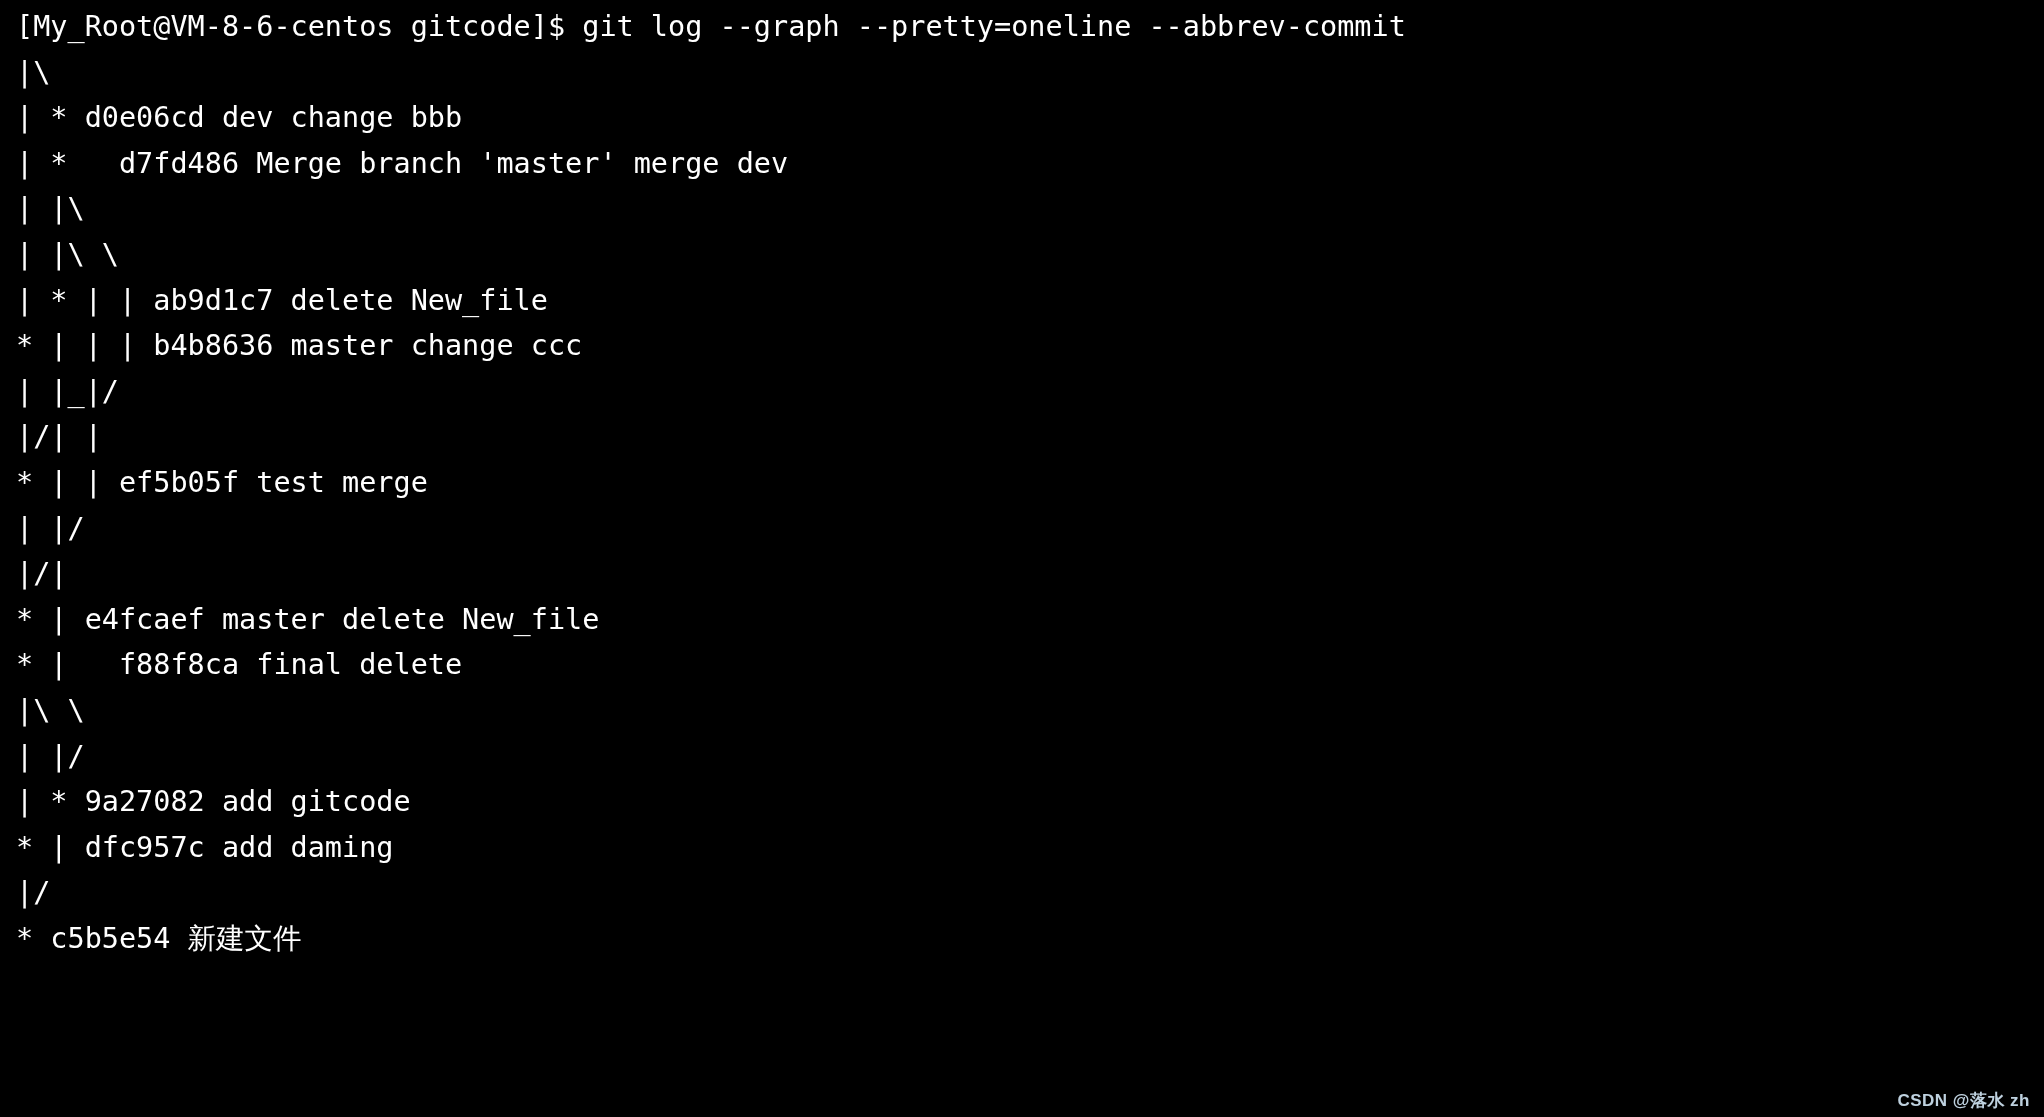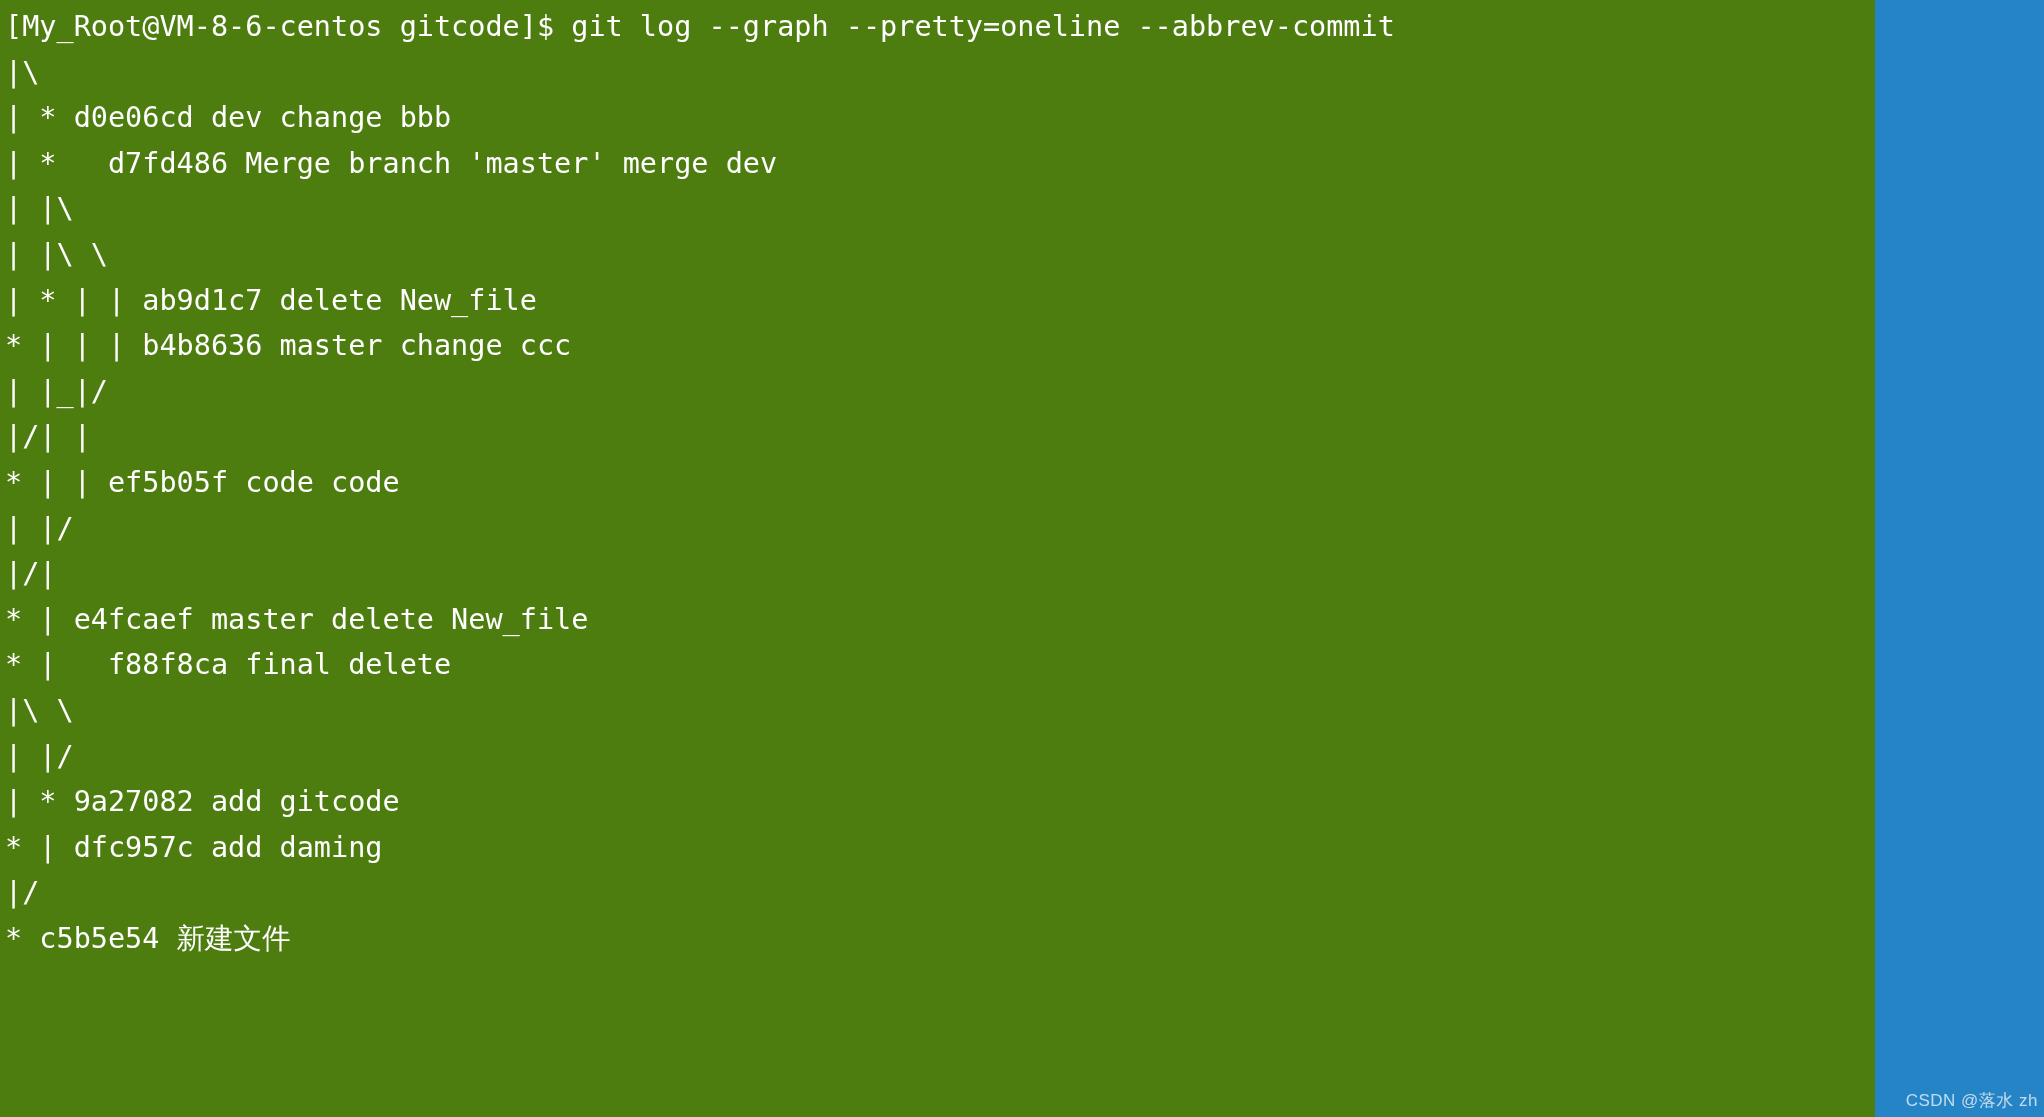--- a/index.html
+++ b/index.html
@@ -12,66 +12,67 @@
     width: 2044px;
     height: 1117px;
     overflow: hidden;
     position: relative;
     font-family: "DejaVu Sans Mono", "Liberation Mono", monospace;
   }
   #terminal {
     position: absolute;
     left: 0;
     top: 0;
-    width: 1875px;
+    width: 2044px;
     height: 1117px;
-    background: #4d7c0f;
+    background: #000000;
     box-sizing: border-box;
-    padding: 4px 0 0 5px;
+    padding: 4px 0 0 16px;
   }
   .term-line {
     display: block;
     font-family: "DejaVu Sans Mono", "Liberation Mono", monospace;
     font-size: 28.5px;
     line-height: 45.6px;
     letter-spacing: 0px;
     color: #ffffff;
     white-space: pre;
     height: 45.6px;
     font-weight: 400;
     -webkit-font-smoothing: antialiased;
   }
   #watermark {
     position: absolute;
-    right: 6px;
+    right: 14px;
     bottom: 6px;
     font-family: "Liberation Sans", "DejaVu Sans", sans-serif;
     font-size: 17px;
     line-height: 20px;
     color: #cfe3f2;
     white-space: pre;
     opacity: 0.92;
     letter-spacing: 0.5px;
+    font-weight: bold;
   }
 </style>
 </head>
 <body>
 
 <div id="terminal">
   <div class="term-line">[My_Root@VM-8-6-centos gitcode]$ git log --graph --pretty=oneline --abbrev-commit</div>
   <div class="term-line">|\</div>
   <div class="term-line">| * d0e06cd dev change bbb</div>
   <div class="term-line">| *   d7fd486 Merge branch 'master' merge dev</div>
   <div class="term-line">| |\</div>
   <div class="term-line">| |\ \</div>
   <div class="term-line">| * | | ab9d1c7 delete New_file</div>
   <div class="term-line">* | | | b4b8636 master change ccc</div>
   <div class="term-line">| |_|/</div>
   <div class="term-line">|/| |</div>
-  <div class="term-line">* | | ef5b05f code code</div>
+  <div class="term-line">* | | ef5b05f test merge</div>
   <div class="term-line">| |/</div>
   <div class="term-line">|/|</div>
   <div class="term-line">* | e4fcaef master delete New_file</div>
   <div class="term-line">* |   f88f8ca final delete</div>
   <div class="term-line">|\ \</div>
   <div class="term-line">| |/</div>
   <div class="term-line">| * 9a27082 add gitcode</div>
   <div class="term-line">* | dfc957c add daming</div>
   <div class="term-line">|/</div>
   <div class="term-line">* c5b5e54 新建文件</div>

